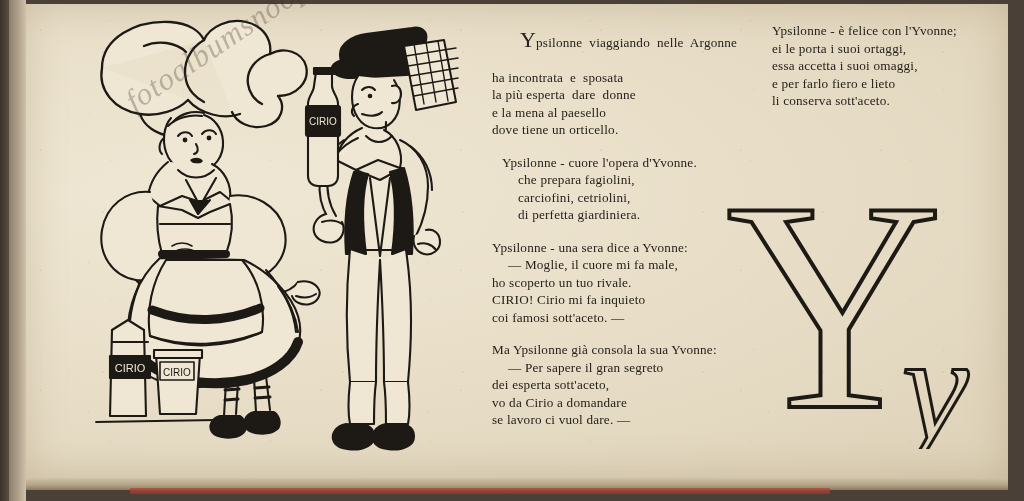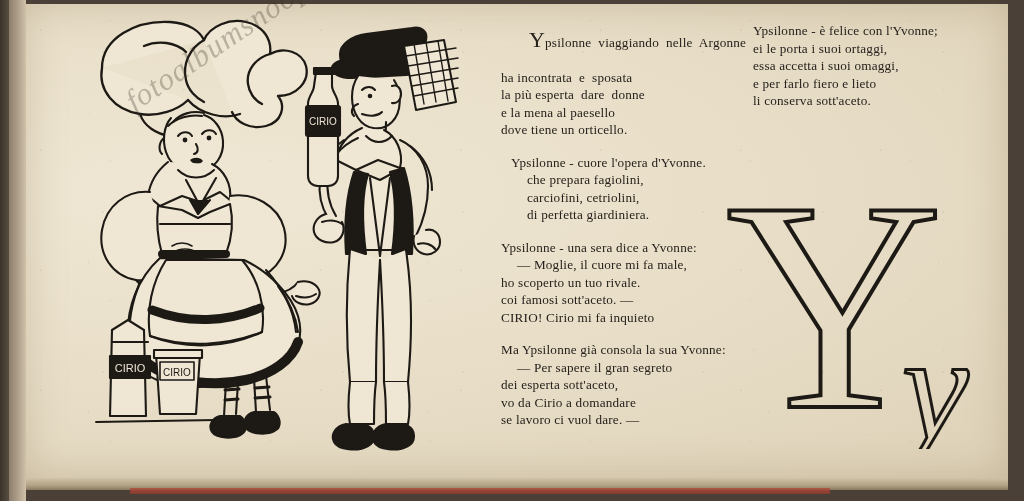--- a/index.html
+++ b/index.html
@@ -87,24 +87,23 @@
   }
   .illus svg { display: block; }
 
   
   .text-col {
     position: absolute;
     color: #26211c;
     font-size: 13.2px;
     line-height: 17.5px;
     letter-spacing: .2px;
-    margin-left: 9px;
   }
   .col-a { left: 492px; top: 14px; width: 248px; }
-  .col-b { left: 744px; top: 22px; width: 200px; }
+  .col-b { left: 772px; top: 22px; width: 200px; }
 
   .stanza { margin-bottom: 15px; }
   .stanza .ln { white-space: pre; }
   .indent1 { padding-left: 16px; }
   .indent2 { padding-left: 10px; }
   .dropcap-line .cap {
     font-size: 22px;
     line-height: 16px;
     vertical-align: baseline;
   }
@@ -347,22 +346,22 @@
       <div class="ln">Ypsilonne - cuore l'opera d'Yvonne.</div>
       <div class="ln indent1">che prepara fagiolini,</div>
       <div class="ln indent1">carciofini, cetriolini,</div>
       <div class="ln indent1">di perfetta giardiniera.</div>
     </div>
 
     <div class="stanza">
       <div class="ln">Ypsilonne - una sera dice a Yvonne:</div>
       <div class="ln indent1">— Moglie, il cuore mi fa male,</div>
       <div class="ln">ho scoperto un tuo rivale.</div>
+      <div class="ln">CIRIO! Cirio mi fa inquieto</div>
       <div class="ln">coi famosi sott'aceto. —</div>
-      <div class="ln">CIRIO! Cirio mi fa inquieto</div>
     </div>
 
     <div class="stanza">
       <div class="ln">Ma Ypsilonne già consola la sua Yvonne:</div>
       <div class="ln indent1">— Per sapere il gran segreto</div>
       <div class="ln">dei esperta sott'aceto,</div>
       <div class="ln">vo da Cirio a domandare</div>
       <div class="ln">se lavoro ci vuol dare. —</div>
     </div>
   </div>

